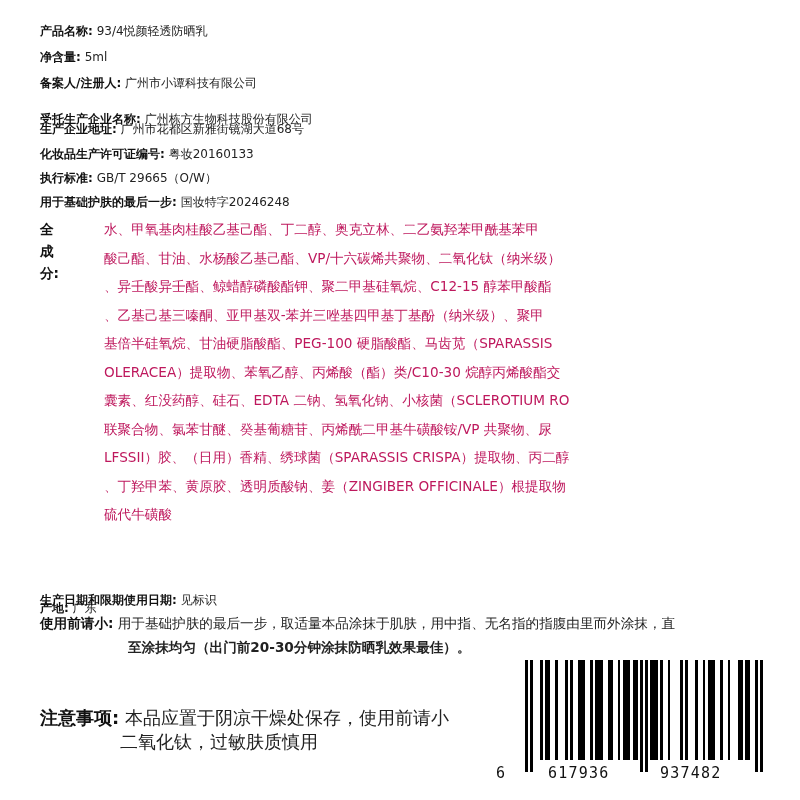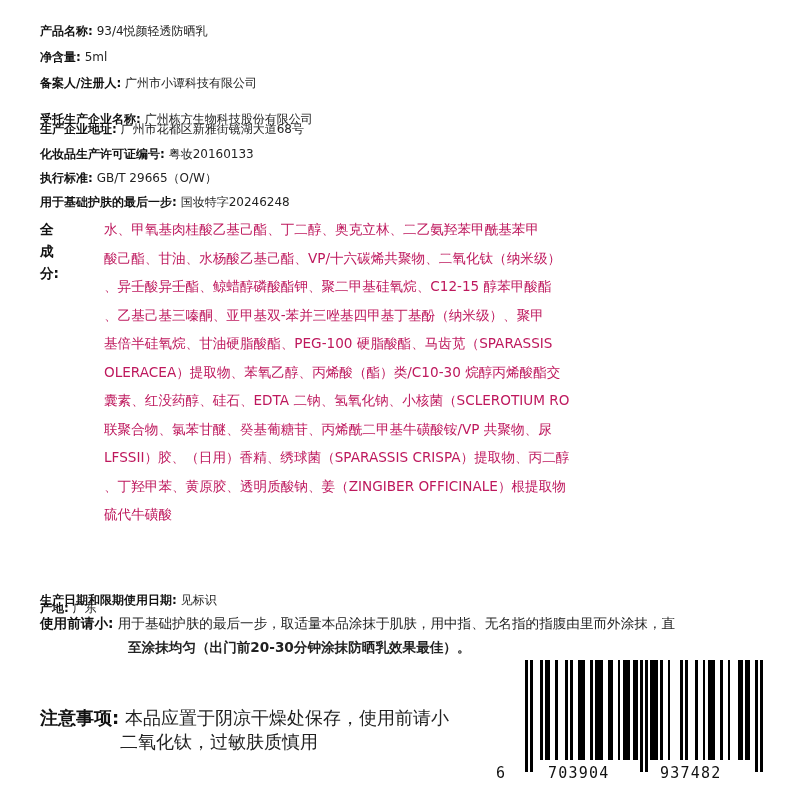--- a/index.html
+++ b/index.html
@@ -138,17 +138,17 @@
         <div class="bar" style="left: 227px; width: 2.5px; background: rgb(0, 0, 0); height: 100px;"></div>
         <div class="bar" style="left: 234.5px; width: 2.5px; background: rgb(0, 0, 0); height: 100px;"></div>
         <div class="bar" style="left: 244.5px; width: 2.5px; background: rgb(0, 0, 0); height: 100px;"></div>
         <div class="bar" style="left: 247px; width: 2.5px; background: rgb(0, 0, 0); height: 100px;"></div>
         <div class="bar" style="left: 252px; width: 2.5px; background: rgb(0, 0, 0); height: 100px;"></div>
         <div class="bar" style="left: 254.5px; width: 2.5px; background: rgb(0, 0, 0); height: 100px;"></div>
         <div class="bar" style="left: 262px; width: 2.5px; background: rgb(0, 0, 0); height: 112px;"></div>
         <div class="bar" style="left: 267px; width: 2.5px; background: rgb(0, 0, 0); height: 112px;"></div>
       </div>
     <span class="bc-digit" style="left:3px">6</span>
-    <span class="bc-digit" style="left:55px">703904</span>
+    <span class="bc-digit" style="left:55px">617936</span>
     <span class="bc-digit" style="left:167px">937482</span>
   </div>
 
 </div>
 
 </body></html>

